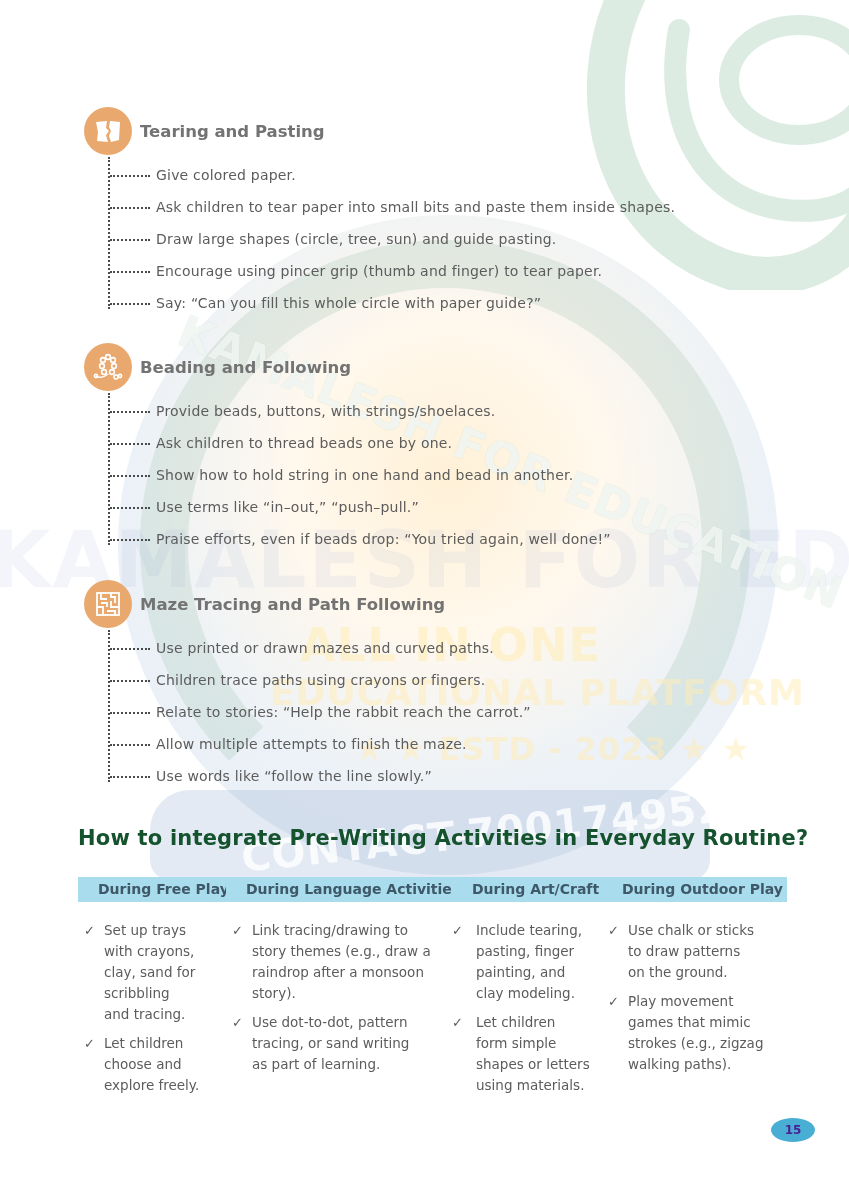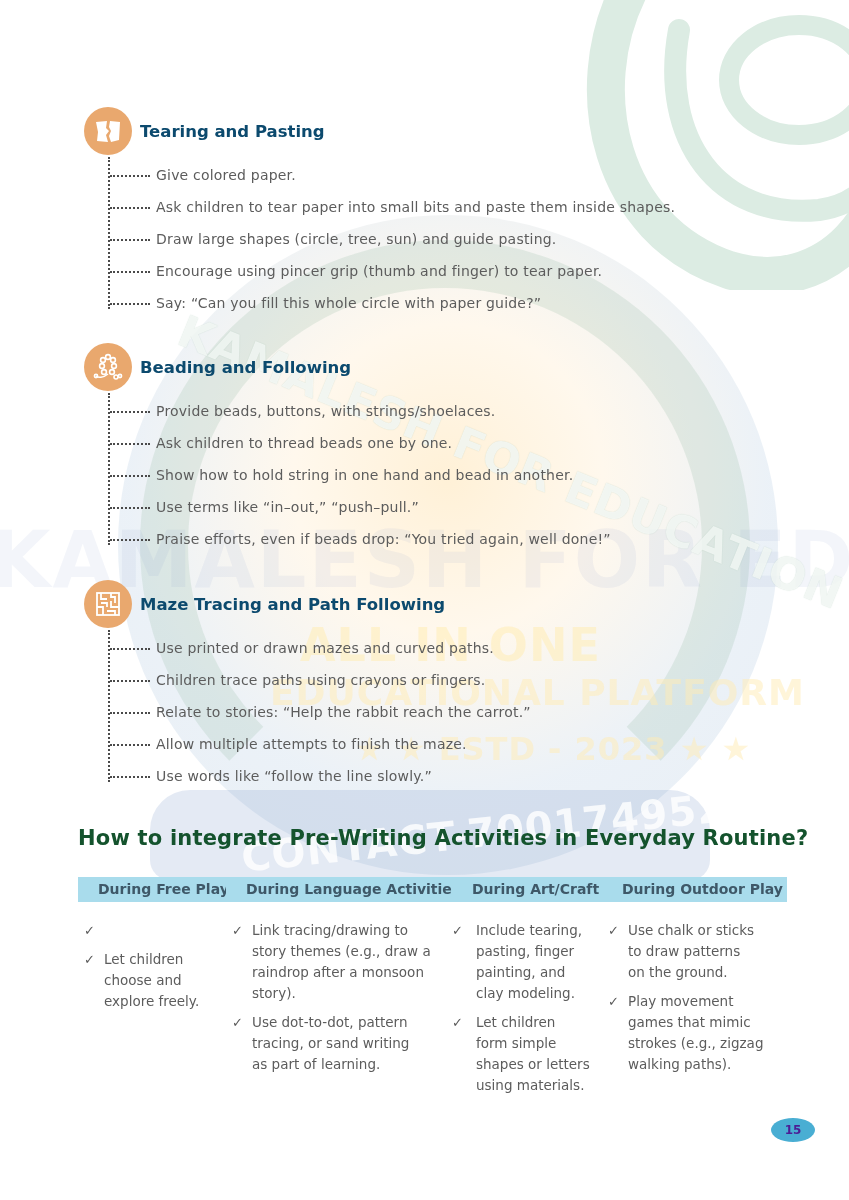--- a/index.html
+++ b/index.html
@@ -48,21 +48,21 @@
     .content { position: absolute; left: 0; top: 0; width: 849px; height: 1200px; }
     .section { position: absolute; left: 84px; width: 700px; }
     .section-head { display: flex; align-items: center; height: 48px; }
     .section-icon {
       width: 48px; height: 48px; border-radius: 50%;
       background: #e9a86e; display: flex; align-items: center; justify-content: center;
       flex-shrink: 0;
     }
     .section-icon svg { width: 30px; height: 30px; }
     .section-title {
-      margin-left: 8px; font-size: 16.5px; font-weight: bold; color: #0c4a6e;
+      margin-left: 8px; font-size: 16.5px; font-weight: bold; color: #737373;
       font-family: "DejaVu Sans", sans-serif;
     }
     .bullets { position: relative; margin-left: 24px; margin-top: 4px; }
     .bullets::before {
       content: ""; position: absolute; left: 0; top: -2px; bottom: 10px;
       border-left: 2px dotted #4a4a4a;
     }
     .bullet {
       position: relative; height: 32px; display: flex; align-items: center;
       padding-left: 48px; font-size: 14px; color: #5c5c5c; letter-spacing: 0.2px;
@@ -230,20 +230,27 @@
     </div>
   </div>
 
   <div class="integrate-title">How to integrate Pre-Writing Activities in Everyday Routine?</div>
 
   <div class="col" style="left:78px; width:140px;">
     <div class="col-head">During Free Play</div>
     <div class="col-items">
       <div class="check-item">
         <span class="check-mark">✓</span>
+        <span class="check-text">
+          <span>Set up trays</span><br>
+          <span>with crayons,</span><br>
+          <span>clay, sand for</span><br>
+          <span>scribbling</span><br>
+          <span>and tracing.</span>
+        </span>
       </div>
       <div class="check-item">
         <span class="check-mark">✓</span>
         <span class="check-text">
           <span>Let children</span><br>
           <span>choose and</span><br>
           <span>explore freely.</span>
         </span>
       </div>
     </div>

